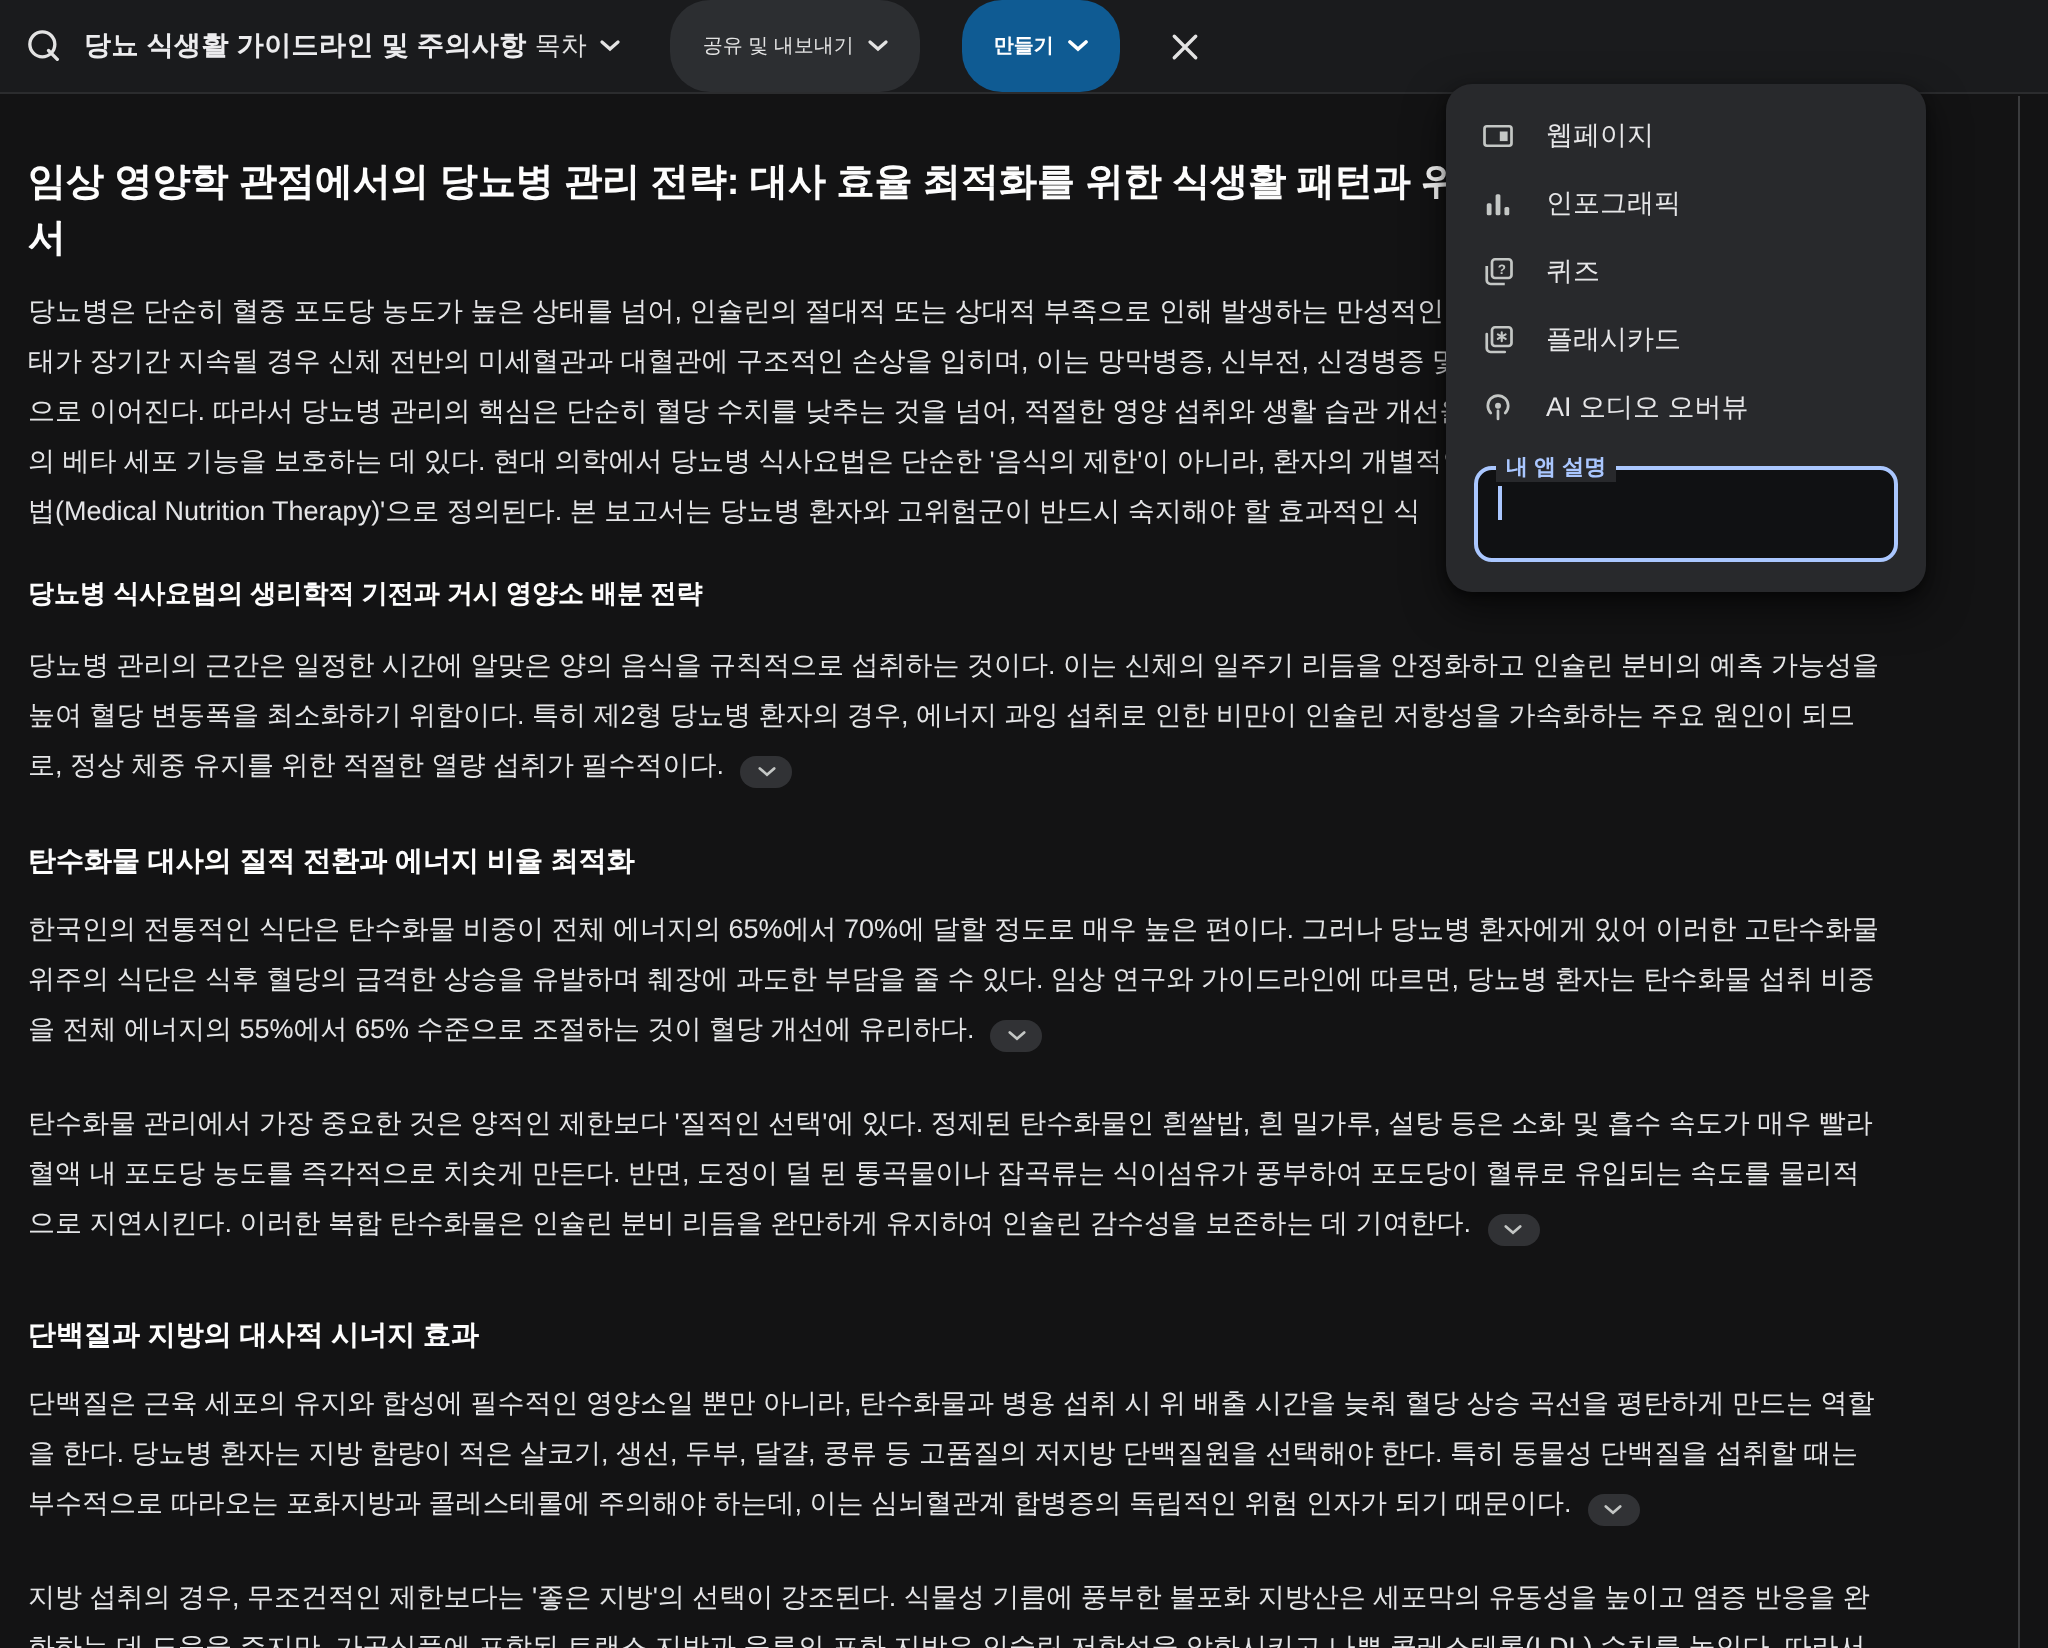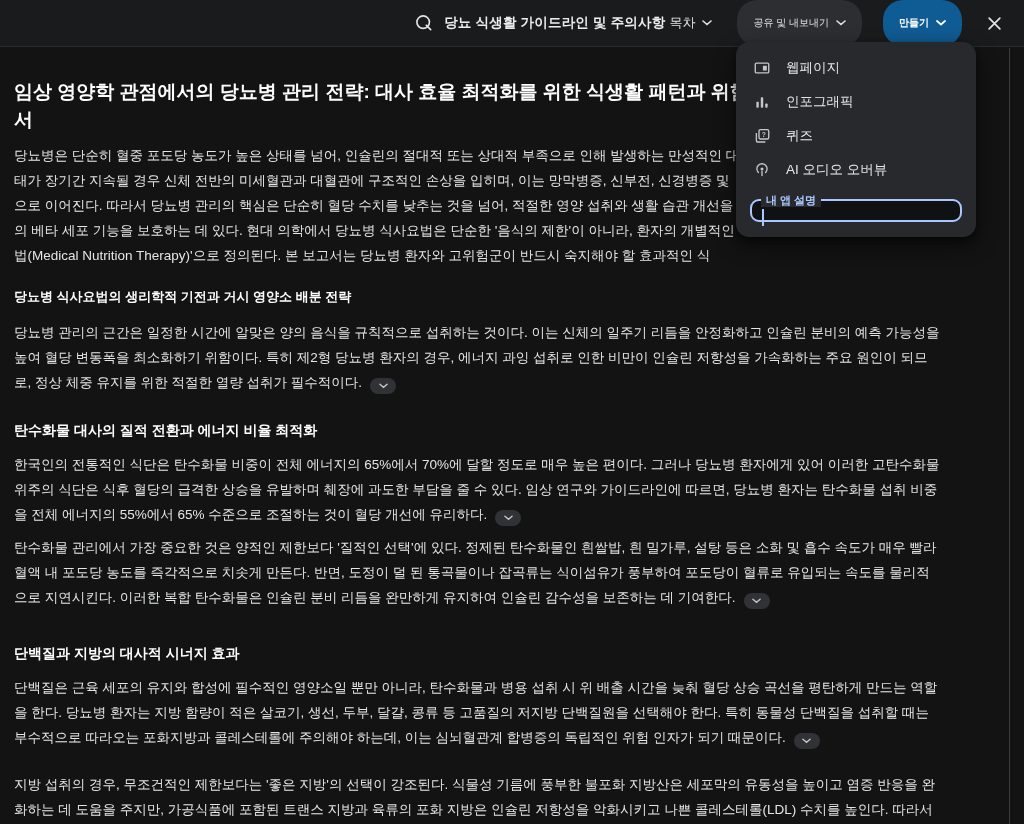--- a/index.html
+++ b/index.html
@@ -8,21 +8,21 @@
     background:#131314;
     color:#e4e5e7;
     font-family:"Liberation Sans","DejaVu Sans",sans-serif;
     position:relative;
   }
   button { font-family:inherit; cursor:pointer; border:none; background:none; color:inherit; }
 
   
   .topbar {
     height:47px; background:#1a1b1d; border-bottom:1px solid #2b2c2e;
-    display:flex; align-items:center; justify-content:flex-end;
+    display:flex; align-items:center; justify-content:flex-start;
     padding:0 18px 0 12px;
   }
   .brand { display:flex; align-items:center; gap:10px; }
   .brand-title { font-size:13.5px; font-weight:bold; color:#ececee; letter-spacing:.2px; }
   .topbar-right { display:flex; align-items:center; gap:21px; }
   .toc-btn { display:flex; align-items:center; gap:7px; font-size:13px; color:#e3e3e3; padding:6px 4px; }
   .pill { display:flex; align-items:center; gap:7px; font-size:10px; border-radius:20px; padding:16px 16px; }
   .pill-share { background:#2c2e31; color:#e3e3e3; }
   .pill-create { background:#0f5b93; color:#ffffff; font-weight:bold; }
   .close-btn { display:flex; align-items:center; padding:4px; color:#e3e3e3; }
@@ -39,33 +39,33 @@
     display:inline-flex; align-items:center; justify-content:center;
     width:26px; height:16px; border-radius:9px; background:#313235;
     margin-left:8px; vertical-align:-2px; color:#c4c7c5;
   }
 
   
   .scroll-divider { position:absolute; left:1009px; top:48px; bottom:0; width:1px; background:#3b3c3e; }
 
   
   .dropdown {
-    position:absolute; top:42px; right:48px; width:240px;
+    position:absolute; top:42px; right:61px; width:240px;
     background:#28292c; border-radius:13px; padding:9px 0 15px;
     box-shadow:0 8px 20px rgba(0,0,0,.55), 0 2px 5px rgba(0,0,0,.4);
     z-index:10;
   }
   .menu-item {
     display:flex; align-items:center; gap:15px; height:34px;
     padding:0 17px; font-size:13.5px; color:#e6e6e8; cursor:pointer;
   }
   .mi-icon { display:flex; width:18px; color:#c4c7c5; flex:none; }
   .field-wrap {
     position:relative; margin:12px 14px 0;
-    border:2px solid #aac7ff; border-radius:9px; height:23px; background:#101113;
+    border:2px solid #aac7ff; border-radius:9px; height:48px; background:#101113;
     cursor:text;
   }
   .field-label {
     position:absolute; top:-8px; left:9px; padding:0 5px;
     background:#28292c; font-size:11px; font-weight:bold; color:#aac7ff; line-height:14px;
   }
   .caret { position:absolute; left:10px; top:8px; width:1.5px; height:17px; background:#aac7ff; animation:blink 1.1s steps(2) infinite; }
   @keyframes blink { 50% { opacity:0; } }
 </style>
 </head>
@@ -147,21 +147,21 @@
   <div class="para">
     <span>한국인의 전통적인 식단은 탄수화물 비중이 전체 에너지의 65%에서 70%에 달할 정도로 매우 높은 편이다. 그러나 당뇨병 환자에게 있어 이러한 고탄수화물 위주의 식단은 식후 혈당의 급격한 상승을 유발하며 췌장에 과도한 부담을 줄 수 있다. 임상 연구와 가이드라인에 따르면, 당뇨병 환자는 탄수화물 섭취 비중을 전체 에너지의 55%에서 65% 수준으로 조절하는 것이 혈당 개선에 유리하다.</span><button class="expand">
       <span style="display:flex;">
           <svg width="9" height="6" viewBox="0 0 10 6" fill="none" stroke="currentColor" stroke-width="1.5" stroke-linecap="round">
             <path d="M1 1l4 3.5L9 1"></path>
           </svg>
         </span>
     </button>
   </div>
 
-  <div class="para" style="margin-top:8px;">
+  <div class="para" style="margin-top:22px;">
     <span>탄수화물 관리에서 가장 중요한 것은 양적인 제한보다 '질적인 선택'에 있다. 정제된 탄수화물인 흰쌀밥, 흰 밀가루, 설탕 등은 소화 및 흡수 속도가 매우 빨라 혈액 내 포도당 농도를 즉각적으로 치솟게 만든다. 반면, 도정이 덜 된 통곡물이나 잡곡류는 식이섬유가 풍부하여 포도당이 혈류로 유입되는 속도를 물리적으로 지연시킨다. 이러한 복합 탄수화물은 인슐린 분비 리듬을 완만하게 유지하여 인슐린 감수성을 보존하는 데 기여한다.</span><button class="expand">
       <span style="display:flex;">
           <svg width="9" height="6" viewBox="0 0 10 6" fill="none" stroke="currentColor" stroke-width="1.5" stroke-linecap="round">
             <path d="M1 1l4 3.5L9 1"></path>
           </svg>
         </span>
     </button>
   </div>
 
   <div class="h3" style="margin-top:32px;">단백질과 지방의 대사적 시너지 효과</div>
@@ -208,20 +208,30 @@
       <svg width="18" height="18" viewBox="0 0 24 24" fill="none" stroke="currentColor" stroke-width="1.8">
         <path d="M4.5 8v9.5A2.5 2.5 0 0 0 7 20h9.5"></path>
         <rect x="8" y="3.5" width="13" height="12.5" rx="2"></rect>
         <text x="14.5" y="13.2" text-anchor="middle" font-size="9" font-weight="bold" fill="currentColor" stroke="none">?</text>
       </svg>
     </span>
     <span>퀴즈</span>
   </div>
   <div class="menu-item">
     <span class="mi-icon">
+      <svg width="18" height="18" viewBox="0 0 24 24" fill="none" stroke="currentColor" stroke-width="1.8" stroke-linecap="round">
+        <path d="M4.5 8v9.5A2.5 2.5 0 0 0 7 20h9.5"></path>
+        <rect x="8" y="3.5" width="13" height="12.5" rx="2"></rect>
+        <path d="M14.5 6.8v6M11.9 8.3l5.2 3M17.1 8.3l-5.2 3" stroke-width="1.4"></path>
+      </svg>
+    </span>
+    <span>플래시카드</span>
+  </div>
+  <div class="menu-item">
+    <span class="mi-icon">
       <svg width="18" height="18" viewBox="0 0 24 24">
         <path d="M7.2 15.3a6.8 6.8 0 1 1 9.6 0" stroke="currentColor" stroke-width="1.8" fill="none" stroke-linecap="round"></path>
         <circle cx="12" cy="10.5" r="2" fill="currentColor"></circle>
         <rect x="11.1" y="13" width="1.8" height="7.2" rx="0.9" fill="currentColor"></rect>
       </svg>
     </span>
     <span>AI 오디오 오버뷰</span>
   </div>
 
   <div class="field-wrap">

